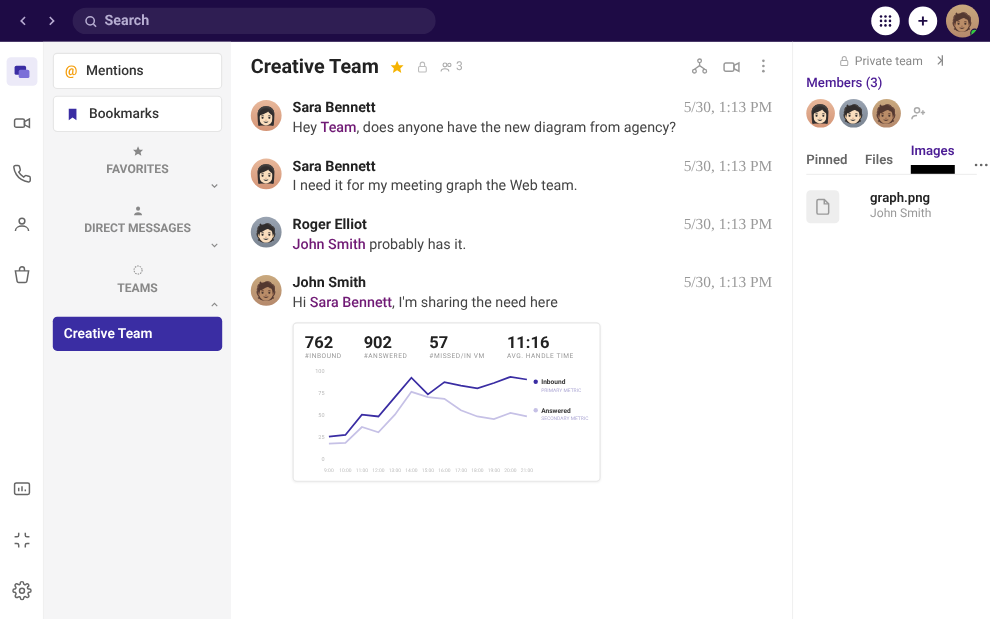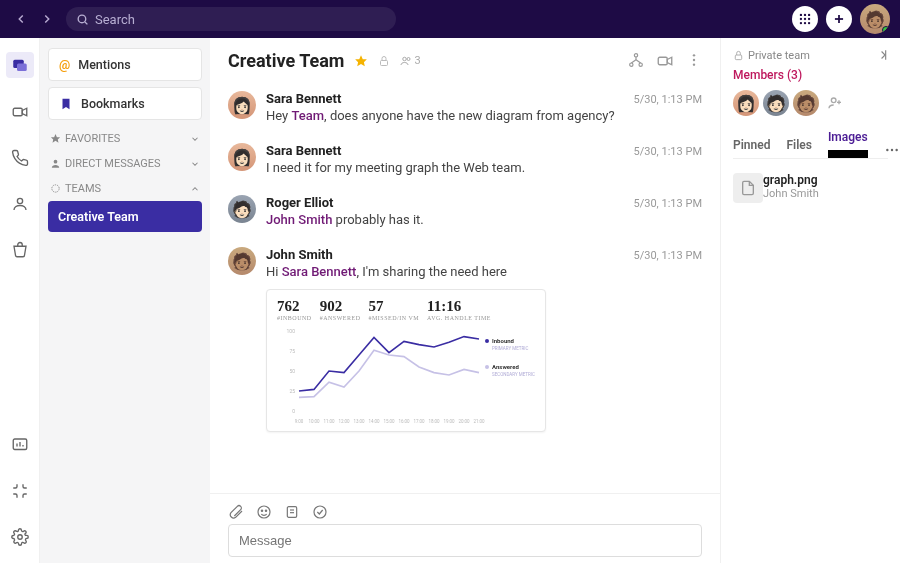--- a/index.html
+++ b/index.html
@@ -15,20 +15,21 @@
   }
   
   .topbar {
     height: 38px;
     background: #1e0b45;
     display: flex;
     align-items: center;
     padding: 0 10px;
     gap: 8px;
     color: #fff;
+    font-weight: bold;
   }
   .nav-arrows { display: flex; gap: 4px; }
   .nav-arrow {
     width: 22px; height: 22px;
     display: flex; align-items: center; justify-content: center;
     border-radius: 50%;
     color: #b7aad1;
     cursor: pointer;
   }
   .search-box {
@@ -124,25 +125,26 @@
   }
   .toggle .knob {
     position: absolute; left: 2px; top: 2px;
     width: 10px; height: 10px;
     border-radius: 50%;
     background: #fff;
   }
   .side-section {
     color: #888;
     font-size: 11px;
-    font-weight: 400;
+    font-weight: 700;
     text-transform: uppercase;
     display: flex; align-items: center; gap: 4px;
     margin: 12px 10px 6px 2px;
     justify-content: flex-start;
+    flex-direction: column;
   }
   .side-section .chev { margin-left: auto; }
   .team-item {
     padding: 8px 10px;
     font-weight: 600;
     cursor: pointer;
   }
   .team-item.active {
     background: #3a2da3;
     color: #fff;
@@ -172,34 +174,34 @@
   .messages {
     flex: 1;
     overflow: auto;
     padding: 4px 18px 10px 18px;
   }
   .msg { display: flex; gap: 10px; padding: 10px 0; }
   .msg .avatar { width: 28px; height: 28px; flex-shrink: 0; }
   .msg-body { flex: 1; }
   .msg-head { display: flex; align-items: baseline; }
   .msg-name { font-weight: 700; color: #222; font-size: 13px; }
-  .msg-time { margin-left: auto; font-size: 11px; color: #999; }
+  .msg-time { margin-left: auto; font-size: 14px; color: #999; font-family: Liberation Serif, serif; }
   .msg-text { color: #444; margin-top: 2px; }
   .mention { color: #701a75; font-weight: 500; }
   .chart-card {
     margin-top: 10px;
     width: 280px;
     border: 1px solid #e6e6e6;
     border-radius: 4px;
     background: #fff;
     padding: 8px 10px 6px 10px;
     box-shadow: 0 1px 2px rgba(0,0,0,0.05);
     font-family: inherit;
   }
-  .chart-kpis { display: flex; gap: 8px; margin-bottom: 4px; font-family: Liberation Serif, serif; }
+  .chart-kpis { display: flex; gap: 20px; margin-bottom: 4px; }
   .kpi { text-align: left; }
   .kpi-v { font-weight: 700; font-size: 15px; color: #222; }
   .kpi-l { font-size: 6px; letter-spacing: .5px; color: #999; text-transform: uppercase; }
   .composer {
     border-top: 1px solid #f0f0f0;
     padding: 6px 18px;
   }
   .composer-tools { display: flex; gap: 12px; color: #777; padding: 4px 0; }
   .composer-input {
     width: 100%;
@@ -211,42 +213,42 @@
   }
   
   .rightpanel {
     width: 180px;
     border-left: 1px solid #f0f0f0;
     display: flex;
     flex-direction: column;
     padding: 10px 12px;
     font-size: 12px;
   }
-  .rp-header { display: flex; align-items: center; gap: 6px; color: #888; font-size: 11px; justify-content: space-between; }
-  .rp-members { color: #be185d; font-weight: 500; margin-top: 6px; }
+  .rp-header { display: flex; align-items: center; gap: 6px; color: #888; font-size: 11px; justify-content: center; }
+  .rp-members { color: #4c1d95; font-weight: 500; margin-top: 6px; }
   .rp-avatars { display: flex; gap: 4px; margin-top: 8px; align-items: center; }
   .rp-avatars .avatar { width: 26px; height: 26px; }
   .rp-add {
     width: 24px; height: 24px; border-radius: 50%;
     display: flex; align-items: center; justify-content: center;
     color: #aaa; font-size: 12px;
   }
   .rp-tabs {
     display: flex; gap: 16px;
     margin-top: 14px;
     border-bottom: 1px solid #eee;
     font-weight: 600;
     font-size: 12px;
     align-items: flex-end;
   }
   .rp-tab { padding-bottom: 6px; color: #666; cursor: pointer; }
   .rp-tab.active { color: #4c1d95; border-bottom: 8px solid #000000; }
   .rp-more { margin-left: auto; color: #666; }
   .rp-file {
-    display: flex; gap: 0;
+    display: flex; gap: 28px;
     margin-top: 14px;
     align-items: flex-start;
   }
   .file-icon {
     width: 30px; height: 30px;
     background: #eee; border-radius: 4px;
     display: flex; align-items: center; justify-content: center;
     color: #999;
   }
   .file-info .file-name { font-weight: 600; color: #222; }
@@ -528,43 +530,20 @@
                   <text x="215" y="25" font-size="4.5" fill="#b0abd6">PRIMARY METRIC</text>
                   <circle cx="210" cy="42" r="2" fill="#c6c1e6"></circle>
                   <text x="215" y="44" font-size="6" font-weight="700" fill="#333">Answered</text>
                   <text x="215" y="51" font-size="4.5" fill="#b0abd6">SECONDARY METRIC</text>
                 </svg>
               </div>
             </div>
           </div>
         </div>
 
-      <div class="composer">
-        <div class="composer-tools">
-          <svg width="16" height="16" viewBox="0 0 24 24" fill="none" stroke="currentColor" stroke-width="1.8">
-              <path d="M21 10.5l-9.5 9.5a5 5 0 0 1-7-7L14 3.5a3.5 3.5 0 1 1 5 5L9.5 18"></path>
-            </svg>
-          <svg width="16" height="16" viewBox="0 0 24 24" fill="none" stroke="currentColor" stroke-width="1.8">
-              <circle cx="12" cy="12" r="9"></circle>
-              <circle cx="9" cy="10" r="1" fill="currentColor"></circle>
-              <circle cx="15" cy="10" r="1" fill="currentColor"></circle>
-              <path d="M8 15c1 1.5 2.5 2 4 2s3-.5 4-2"></path>
-            </svg>
-          <svg width="16" height="16" viewBox="0 0 24 24" fill="none" stroke="currentColor" stroke-width="1.8">
-              <rect x="5" y="4" width="14" height="16" rx="2"></rect>
-              <line x1="9" y1="9" x2="15" y2="9"></line>
-              <line x1="9" y1="13" x2="15" y2="13"></line>
-            </svg>
-          <svg width="16" height="16" viewBox="0 0 24 24" fill="none" stroke="currentColor" stroke-width="1.8">
-              <circle cx="12" cy="12" r="9"></circle>
-              <polyline points="8,12 11,15 16,9"></polyline>
-            </svg>
-        </div>
-        <input class="composer-input" placeholder="Message" style="">
-      </div>
     </div>
 
     <div class="rightpanel">
       <div class="rp-header">
         <span style="display:inline-flex;align-items:center;gap:4px">
           <svg width="11" height="11" viewBox="0 0 24 24" fill="none" stroke="#aaa" stroke-width="2">
               <rect x="5" y="11" width="14" height="10" rx="2"></rect>
               <path d="M8 11V7a4 4 0 0 1 8 0v4"></path>
             </svg>
           <span>Private team</span>

